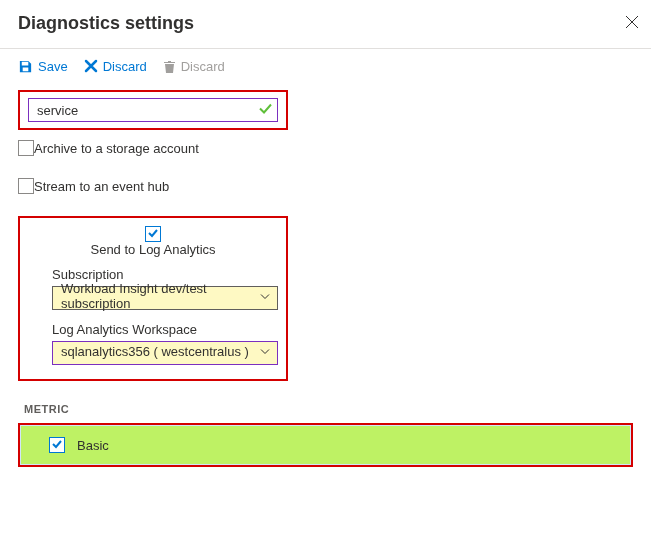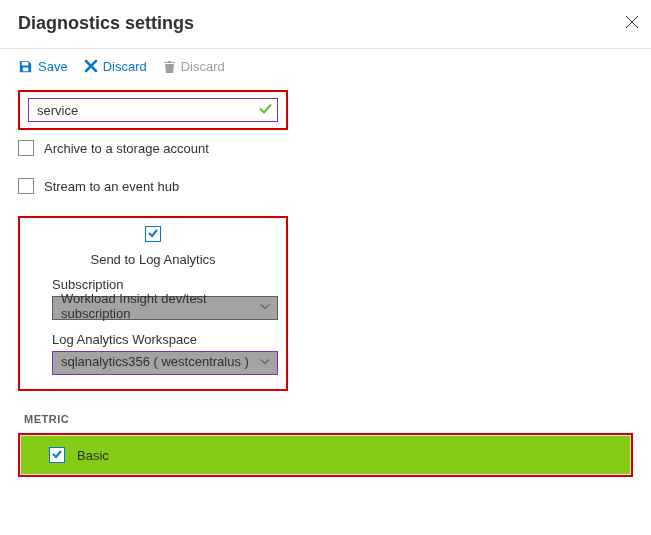--- a/index.html
+++ b/index.html
@@ -77,21 +77,20 @@
       position: absolute;
       right: 6px;
       top: 50%;
       transform: translateY(-50%);
       color: #5fbf3a;
       font-weight: bold;
     }
     .chk-row {
       display: flex;
       align-items: center;
-      gap: 10px;
       margin: 8px 0 22px 0;
     }
     .chk {
       width: 16px;
       height: 16px;
       border: 1px solid #8a8886;
       background: #fff;
       display: inline-flex;
       align-items: center;
       justify-content: center;
@@ -102,21 +101,21 @@
       font-size: 13px;
       color: #0078d4;
       line-height: 1;
     }
     .chk-label { font-size: 13px; color: #323130; }
     .subfield { margin: 8px 0 12px 24px; }
     .select-box {
       position: relative;
       height: 24px;
       border: 1px solid #605e5c;
-      background: #a3a3a3;
+      background: #fef9c3;
       display: flex;
       align-items: center;
       padding: 0 26px 4px 8px;
       font-size: 13px;
       cursor: pointer;
       margin-top: 4px;
     }
     .select-box.purple { border-color: #7b2fbf; }
     .select-box .chev {
       position: absolute;
@@ -126,21 +125,21 @@
     }
     .section-cap {
       font-size: 11px;
       letter-spacing: 0.5px;
       color: #605e5c;
       text-transform: uppercase;
       padding: 4px 0 6px 6px;
       font-weight: 600;
     }
     .metric-row {
-      background: #84cc16;
+      background: #bef264;
       border: 1px solid #d0e7f8;
       height: 40px;
       display: flex;
       align-items: center;
       padding: 0 14px 0 28px;
       gap: 12px;
     }
     .sub-wrap { width: 611px; max-width: 100%; }
   </style>
 </head>

